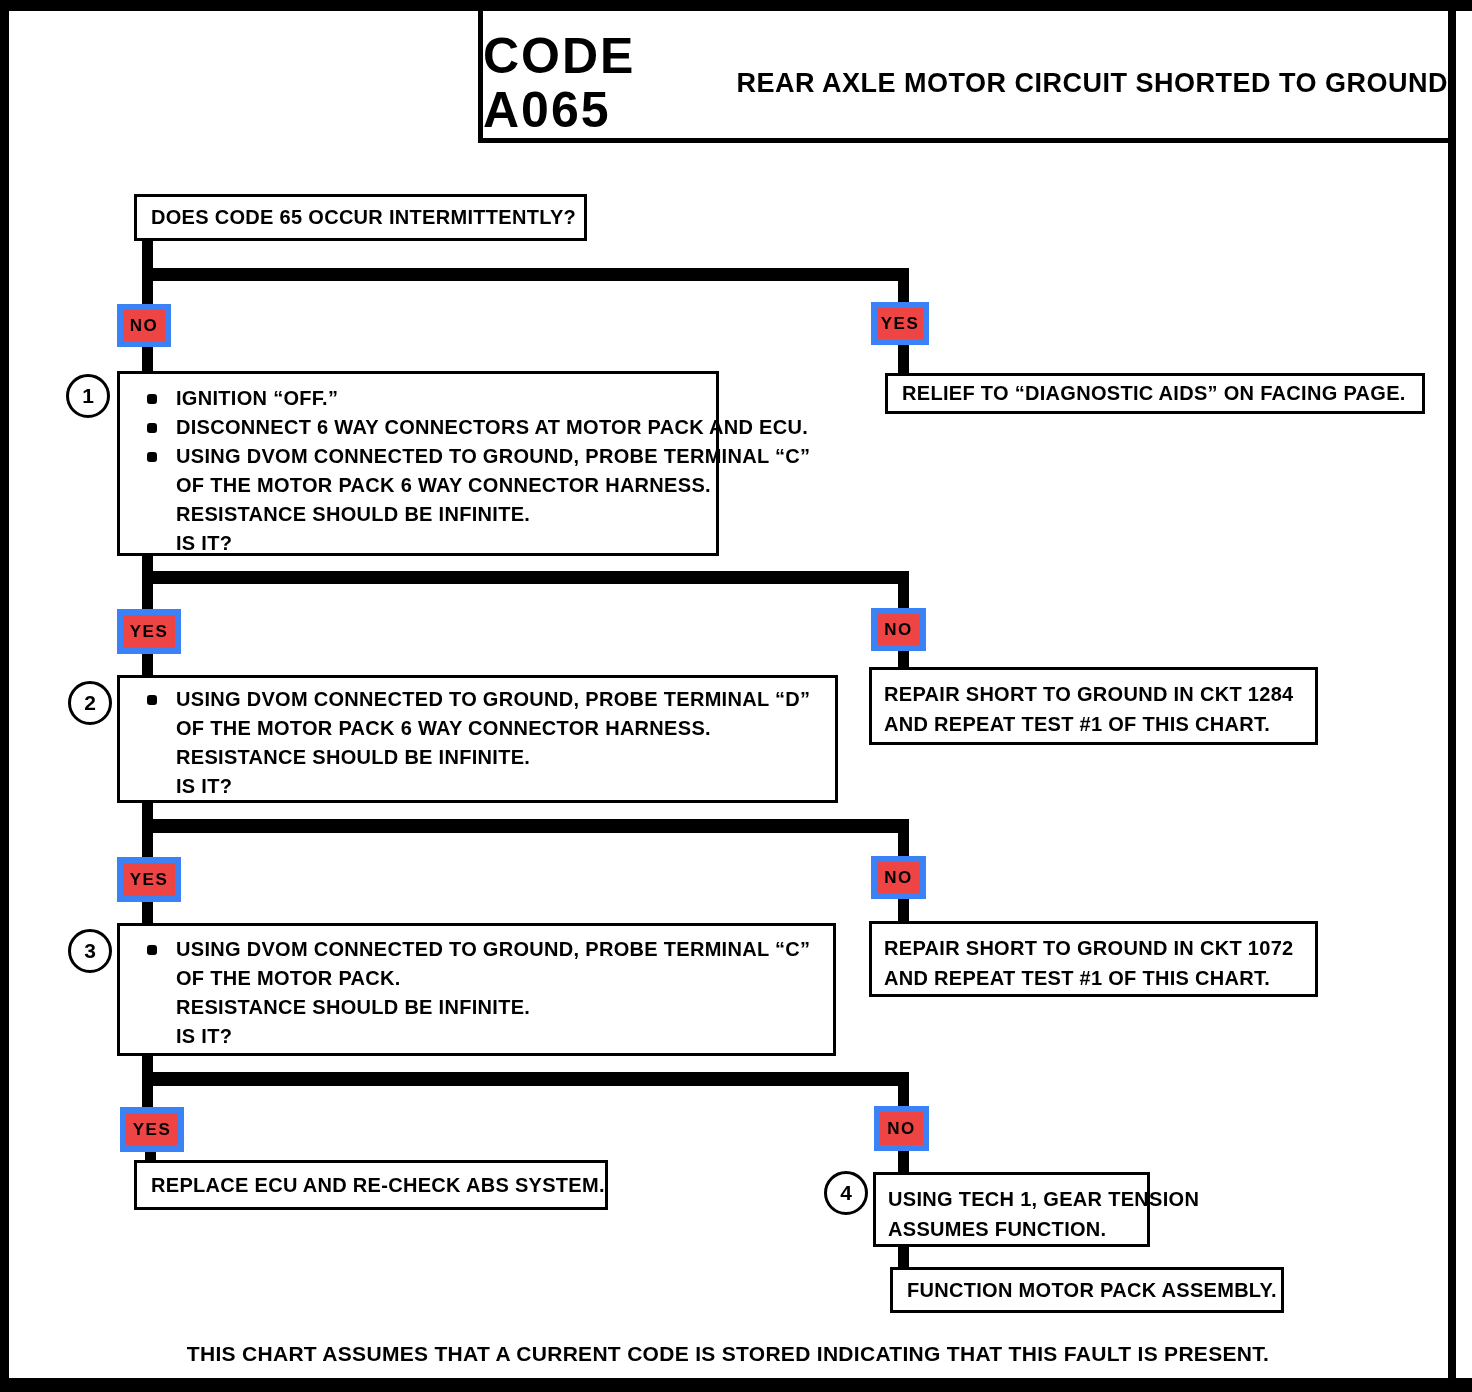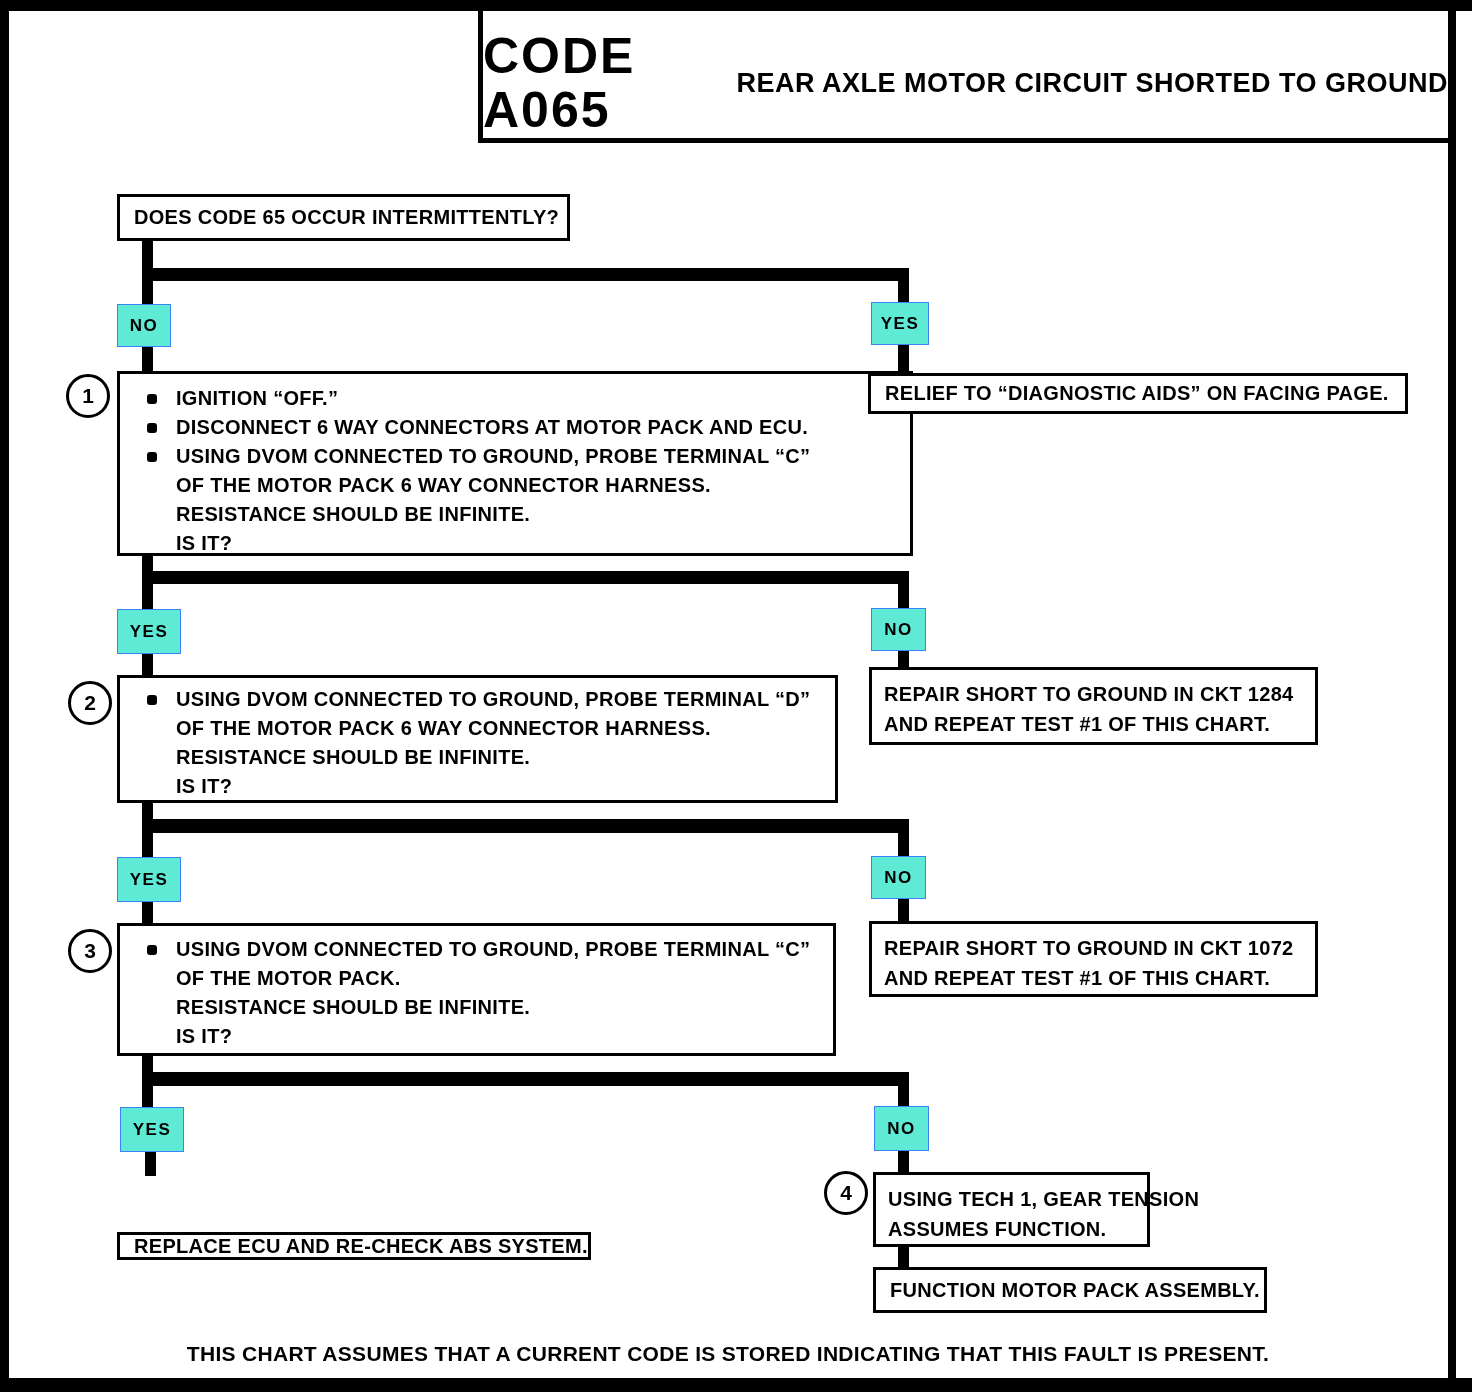--- a/index.html
+++ b/index.html
@@ -15,25 +15,25 @@
   .ink{background:#000;}
   .box{
     position:absolute;
     border:3px solid #000;
     background:#fff;
     font-weight:700;
     font-size:20px;
     letter-spacing:.3px;
     box-sizing:border-box;
   }
-  .flexc{display:flex;align-items:center;}
+  .flexc{display:flex;align-items:center;margin-left:17px;}
   .label-box{
     position:absolute;
-    border:1px solid #3b82f6;
-    background:#5eead4;
+    border:6px solid #3b82f6;
+    background:#ef4444;
     font-weight:700;font-size:17px;letter-spacing:1.5px;
     display:flex;align-items:center;justify-content:center;
     box-sizing:border-box;
   }
   .circle{
     position:absolute;
     width:44px;height:44px;
     border:3px solid #000;border-radius:50%;
     background:#fff;
     display:flex;align-items:center;justify-content:center;
@@ -86,21 +86,21 @@
   <div class="abs ink" style="left:142px;top:281px;width:11px;height:24px;"></div>
   <div class="abs ink" style="left:898px;top:281px;width:11px;height:22px;"></div>
 
   <div class="label-box" style="left:117px;top:304px;width:54px;height:43px;">NO</div>
   <div class="label-box" style="left:871px;top:302px;width:58px;height:43px;">YES</div>
 
   <div class="abs ink" style="left:142px;top:347px;width:11px;height:25px;"></div>
   <div class="abs ink" style="left:898px;top:345px;width:11px;height:29px;"></div>
 
   <div class="circle" style="left:66px;top:374px;">1</div>
-  <div class="box" style="left:117px;top:371px;width:796px;height:185px;padding-top:10px;">
+  <div class="box" style="left:117px;top:371px;width:602px;height:185px;padding-top:10px;">
     <div class="srow">
         <span class="dot"></span>
         <span class="txt">IGNITION “OFF.”</span>
       </div>
     <div class="srow">
         <span class="dot"></span>
         <span class="txt">DISCONNECT 6 WAY CONNECTORS AT MOTOR PACK AND ECU.</span>
       </div>
     <div class="srow">
         <span class="dot"></span>
@@ -200,21 +200,21 @@
   <div class="abs ink" style="left:142px;top:1072px;width:767px;height:14px;"></div>
   <div class="abs ink" style="left:142px;top:1086px;width:11px;height:23px;"></div>
   <div class="abs ink" style="left:898px;top:1086px;width:11px;height:22px;"></div>
 
   <div class="label-box" style="left:120px;top:1107px;width:64px;height:45px;">YES</div>
   <div class="label-box" style="left:874px;top:1106px;width:55px;height:45px;">NO</div>
 
   <div class="abs ink" style="left:145px;top:1152px;width:11px;height:24px;"></div>
   <div class="abs ink" style="left:898px;top:1151px;width:11px;height:22px;"></div>
 
-  <div class="box flexc" style="left:117px;top:1232px;width:474px;height:28px;padding-left:14px;">
+  <div class="box flexc" style="left:117px;top:1160px;width:474px;height:50px;padding-left:14px;">
     <span class="txt">REPLACE ECU AND RE-CHECK ABS SYSTEM.</span>
   </div>
 
   <div class="circle" style="left:824px;top:1171px;">4</div>
   <div class="box two-line" style="left:873px;top:1172px;width:277px;height:75px;">
     <div class="txt">USING TECH 1, GEAR TENSION</div>
     <div class="txt">ASSUMES FUNCTION.</div>
   </div>
 
   <div class="abs ink" style="left:898px;top:1247px;width:11px;height:21px;"></div>

